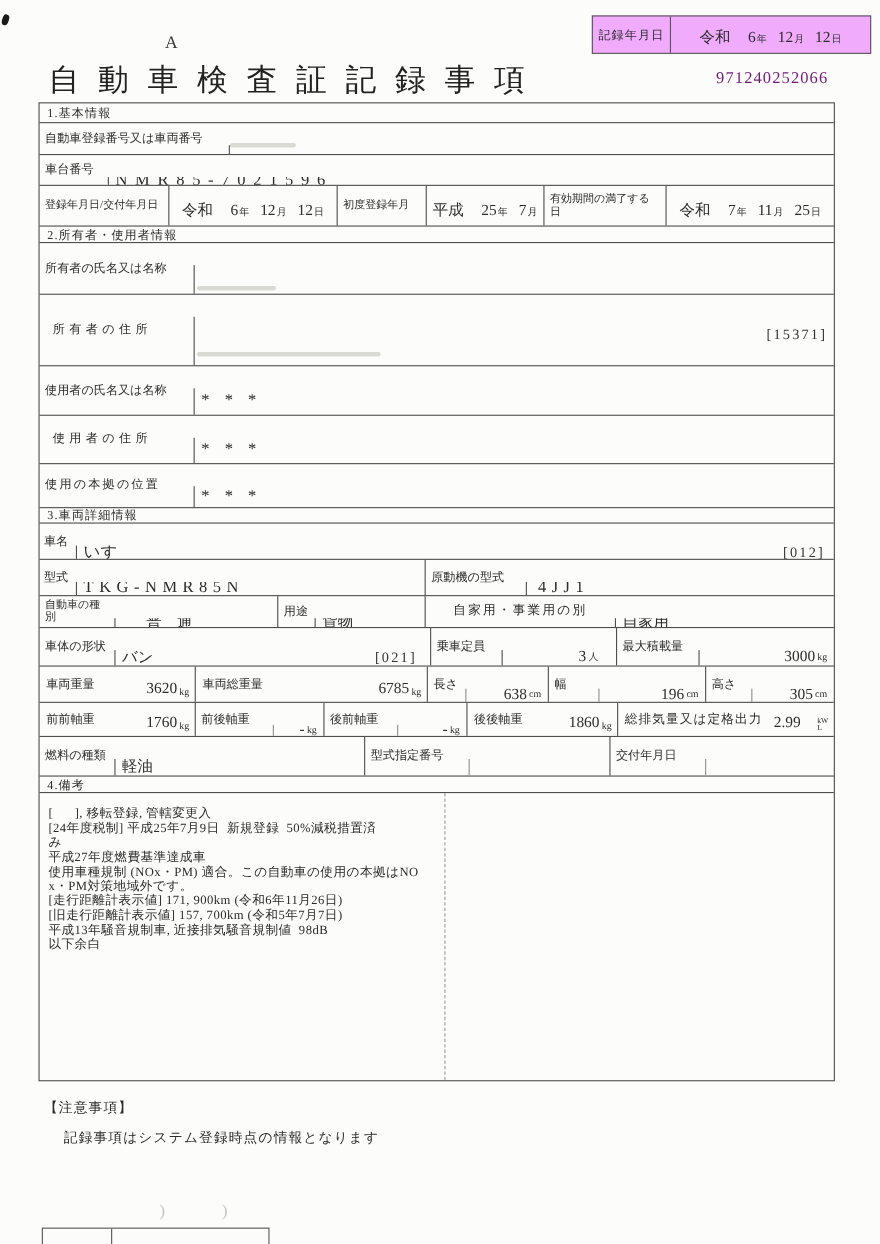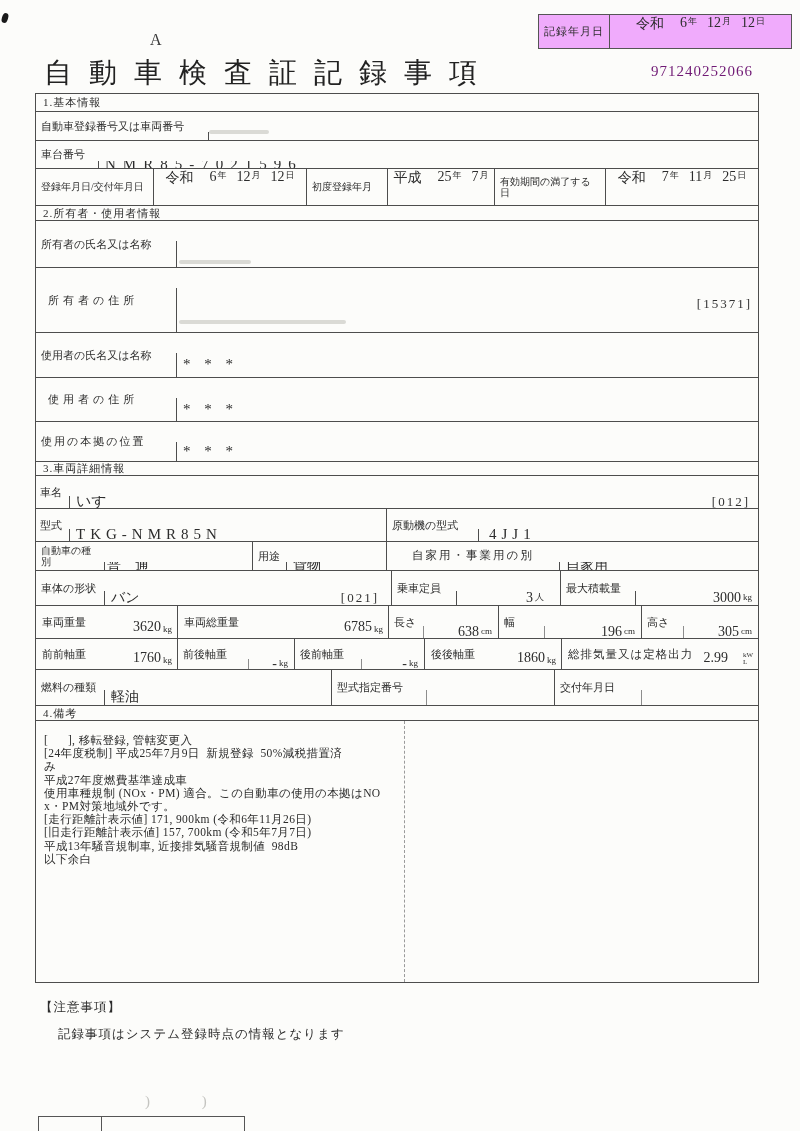--- a/index.html
+++ b/index.html
@@ -21,21 +21,21 @@
   .cl{border-left-color:#8d8d8d;}
   .band{font-size:11px;align-items:center;padding-left:7px;letter-spacing:1px;}
   .lab{display:flex;align-items:center;padding:0 5px;font-size:11px;line-height:1.15;}
   .lab10{font-size:10px;}
   .val{display:flex;align-items:center;padding:2px 6px 3px;font-size:14px;margin-top:20px;}
   .vend{justify-content:flex-end;}
   .u{font-size:9px;margin-left:2px;padding-bottom:1px;}
   .combo{display:flex;}
   .combo .lb{font-size:11px;align-self:center;padding-left:6px;white-space:nowrap;line-height:1.1;}
   .combo .vv{margin-left:auto;align-self:flex-end;display:flex;align-items:flex-end;padding:0 5px 3px;font-size:14px;}
-  .date{display:flex;align-items:flex-start;justify-content:center;padding-bottom:5px;font-size:14px;}
+  .date{display:flex;align-items:flex-end;justify-content:center;padding-bottom:5px;font-size:14px;}
   .date .era{margin-right:6px;}
   .date .dn{margin-left:10px;}
   .date .du{font-size:9px;margin-left:1px;padding-bottom:1px;}
   .ls2{letter-spacing:2px;} .ls4{letter-spacing:4px;} .ls6{letter-spacing:6px;}
   .code{font-size:13px;letter-spacing:2px;color:#333;}
   .star{white-space:pre;font-size:15px;letter-spacing:5px;}
   .chassis{font-size:15px;letter-spacing:7px;}
   .model{font-size:15px;letter-spacing:5px;}
   .pu{display:flex;flex-direction:column;font-size:7px;line-height:7px;margin-left:15px;text-align:left;}
   .remcell{flex:1;position:relative;}
@@ -209,21 +209,21 @@
         </div>
       <div class="c val" style="width:280px;padding-left:10px">
           <span class="model ls6">4JJ1</span>
         </div>
     </div>
 
     <div class="trow" style="height:29px">
       <div class="c lab lab10" style="width:68px">
           <span>自動車の種別</span>
         </div>
-      <div class="c val" style="width:148px;padding-left:2px">
+      <div class="c val" style="width:148px;padding-left:28px">
           <span>普　通</span>
         </div>
       <div class="c lab" style="width:34px">
           <span>用途</span>
         </div>
       <div class="c val" style="width:100px">
           <span>貨物</span>
         </div>
       <div class="c lab ls2" style="width:173px;font-size:11.5px;justify-content:center">
           <span>自家用・事業用の別</span>

